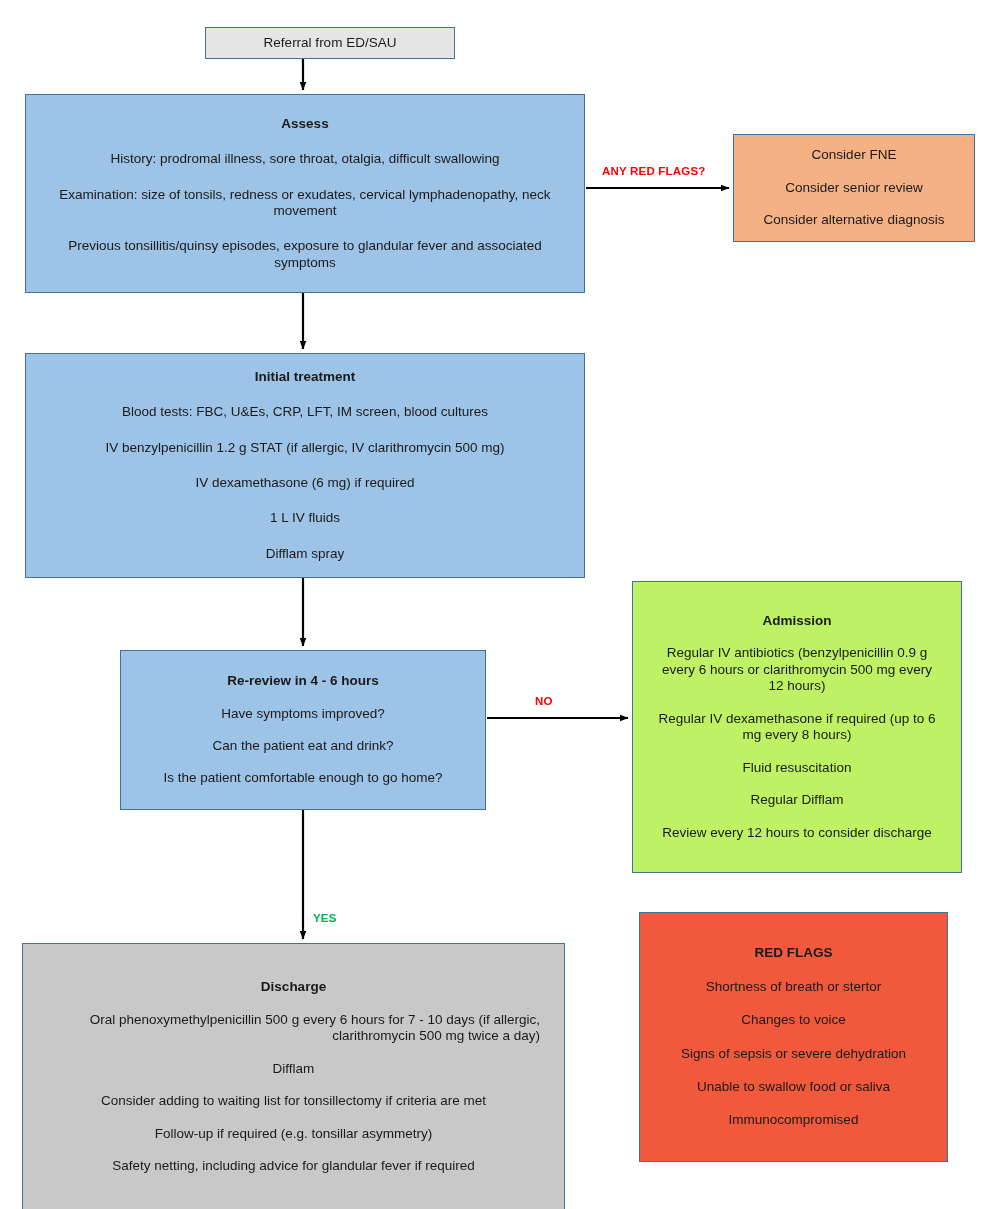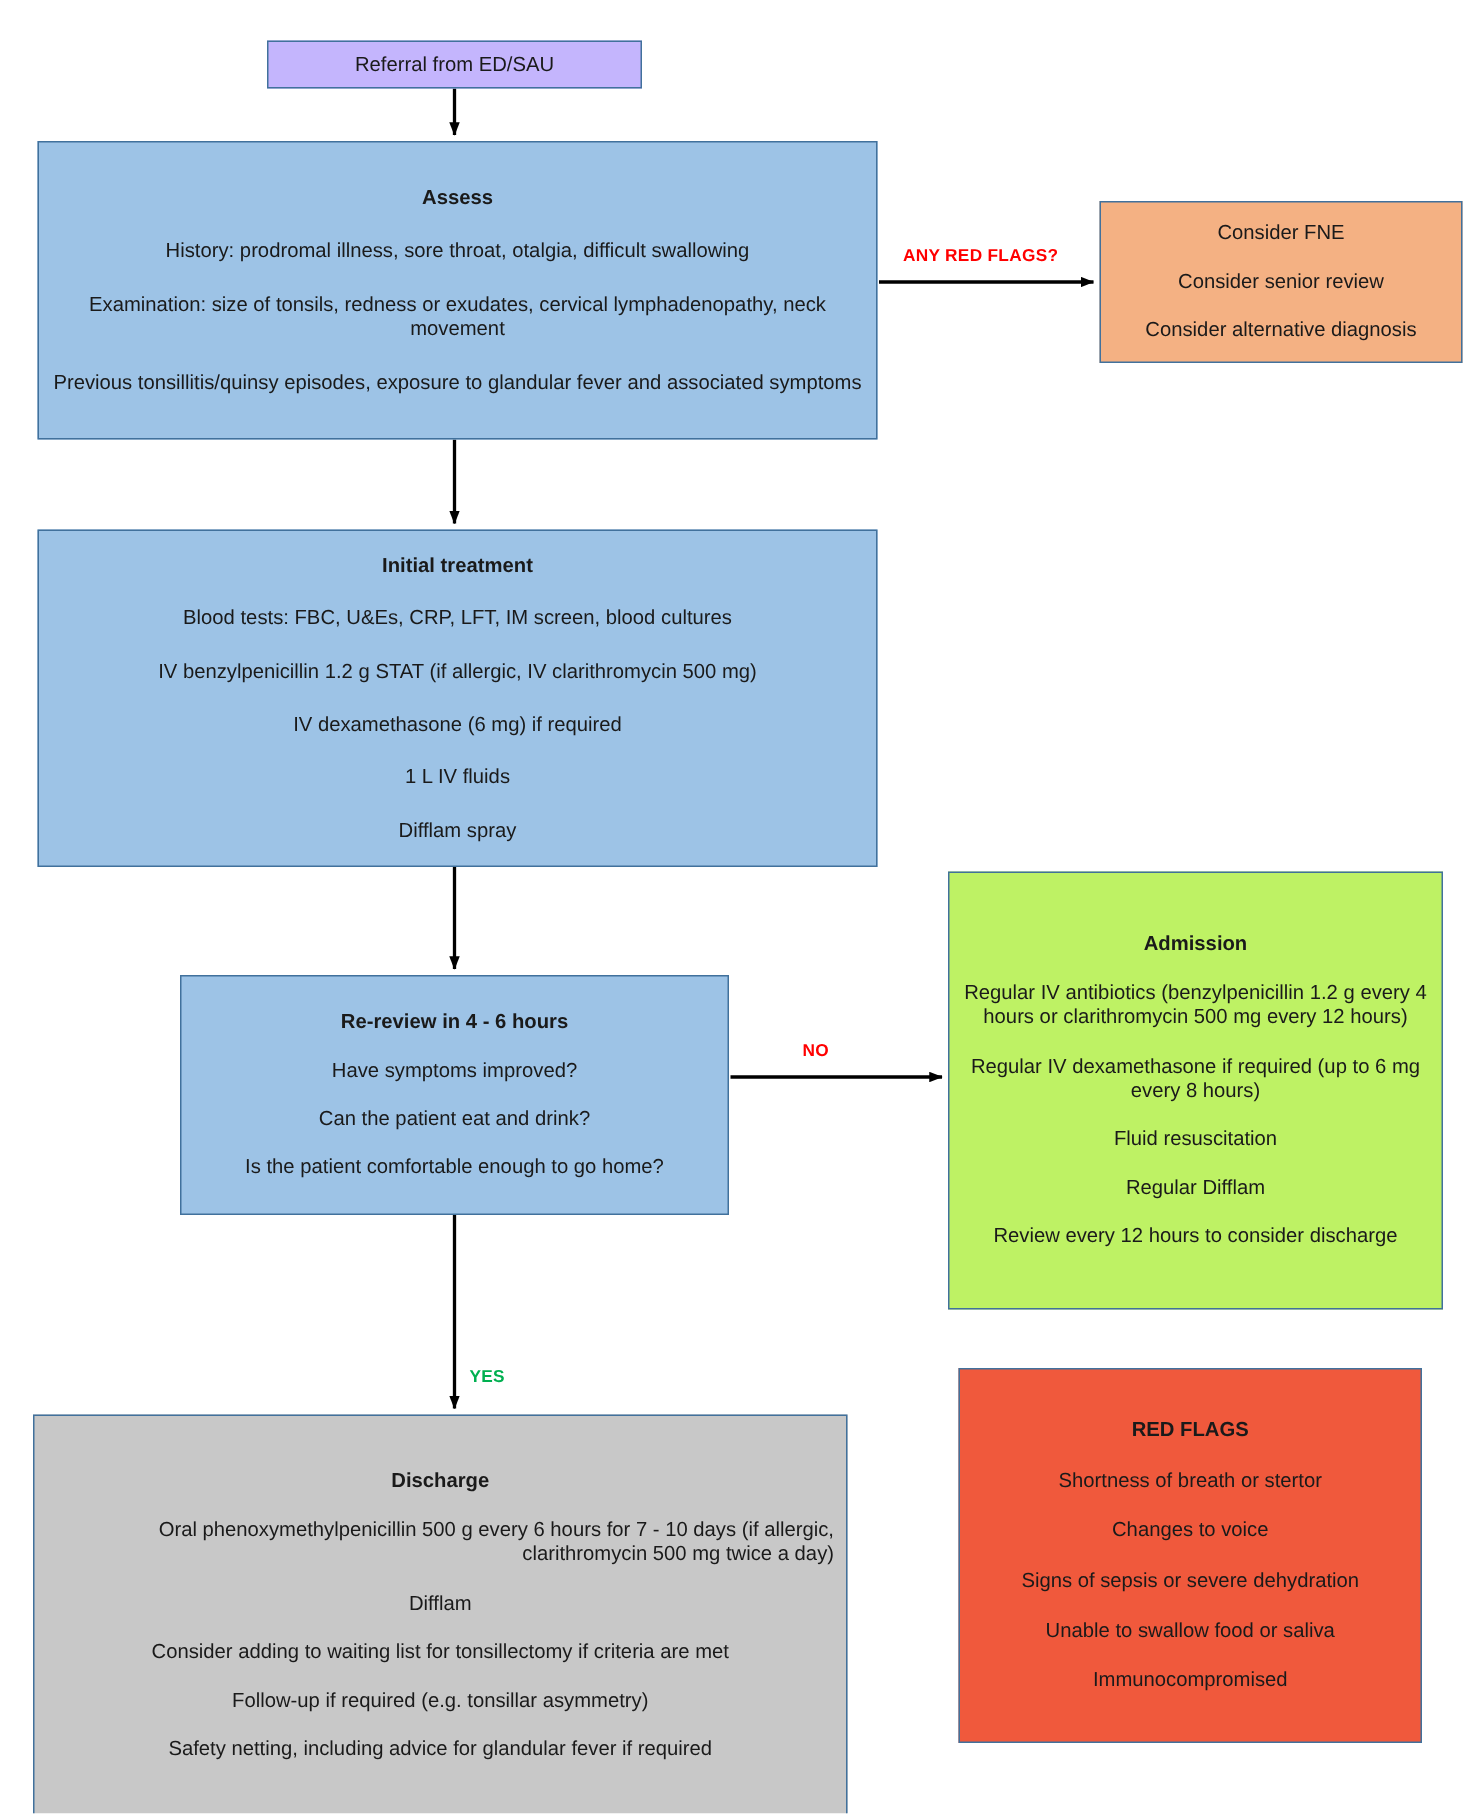--- a/index.html
+++ b/index.html
@@ -31,21 +31,21 @@
   }
   .node .title {
     font-weight: bold;
     font-size: 13.5px;
     margin-bottom: 2px;
   }
   .node .line {
     font-size: 13.5px;
   }
   
-  .n-green  { background: #c4b5fd; }
+  .n-green  { background: #e5e5e5; margin-left: 27px; }
   .n-blue   { background: #9DC3E6; }
   .n-orange { background: #F4B183; }
   .n-yellow { background: #bef264; }
   .n-red    { background: #F0593C; }
   .n-gray   { background: #C8C8C8; }
 
   
   #node-referral      { left:178px; top:27px;  width:250px; height:32px;  }
   #node-assess        { left:25px;  top:94px;  width:285px; height:199px; }
   #node-fne           { left:733px; top:134px; width:242px; height:108px; }
@@ -55,21 +55,21 @@
   #node-redflags      { left:639px; top:912px; width:309px; height:250px; }
   #node-discharge     { left:22px;  top:943px; width:543px; height:268px;text-align:right; }
 
   
   #node-assess    { width: 560px; }
   #node-initial   { width: 560px; }
   #node-rereview  { width: 366px; }
   #node-discharge { width: 543px; }
 
   .node-inner {
-    padding: 8px 8px;
+    padding: 8px 24px;
     width: 100%;
     box-sizing: border-box;
     display: flex;
     flex-direction: column;
     gap: 14px;
     align-items: center;
   }
   #node-referral .node-inner { gap: 0; padding: 4px 8px; }
   #node-fne .node-inner      { gap: 16px; }
   #node-admission .node-inner{ gap: 16px; }
@@ -166,21 +166,21 @@
       <div class="title">Re-review in 4 - 6 hours</div>
       <div class="line">Have symptoms improved?</div>
       <div class="line">Can the patient eat and drink?</div>
       <div class="line">Is the patient comfortable enough to go home?</div>
     </div>
   </div>
 
   <div class="node n-yellow" id="node-admission">
     <div class="node-inner">
       <div class="title">Admission</div>
-      <div class="line">Regular IV antibiotics (benzylpenicillin 1.2 g every 4 hours or clarithromycin 500 mg every 12 hours)</div>
+      <div class="line">Regular IV antibiotics (benzylpenicillin 0.9 g every 6 hours or clarithromycin 500 mg every 12 hours)</div>
       <div class="line">Regular IV dexamethasone if required (up to 6 mg every 8 hours)</div>
       <div class="line">Fluid resuscitation</div>
       <div class="line">Regular Difflam</div>
       <div class="line">Review every 12 hours to consider discharge</div>
     </div>
   </div>
 
   <div class="node n-red" id="node-redflags">
     <div class="node-inner">
       <div class="title">RED FLAGS</div>

